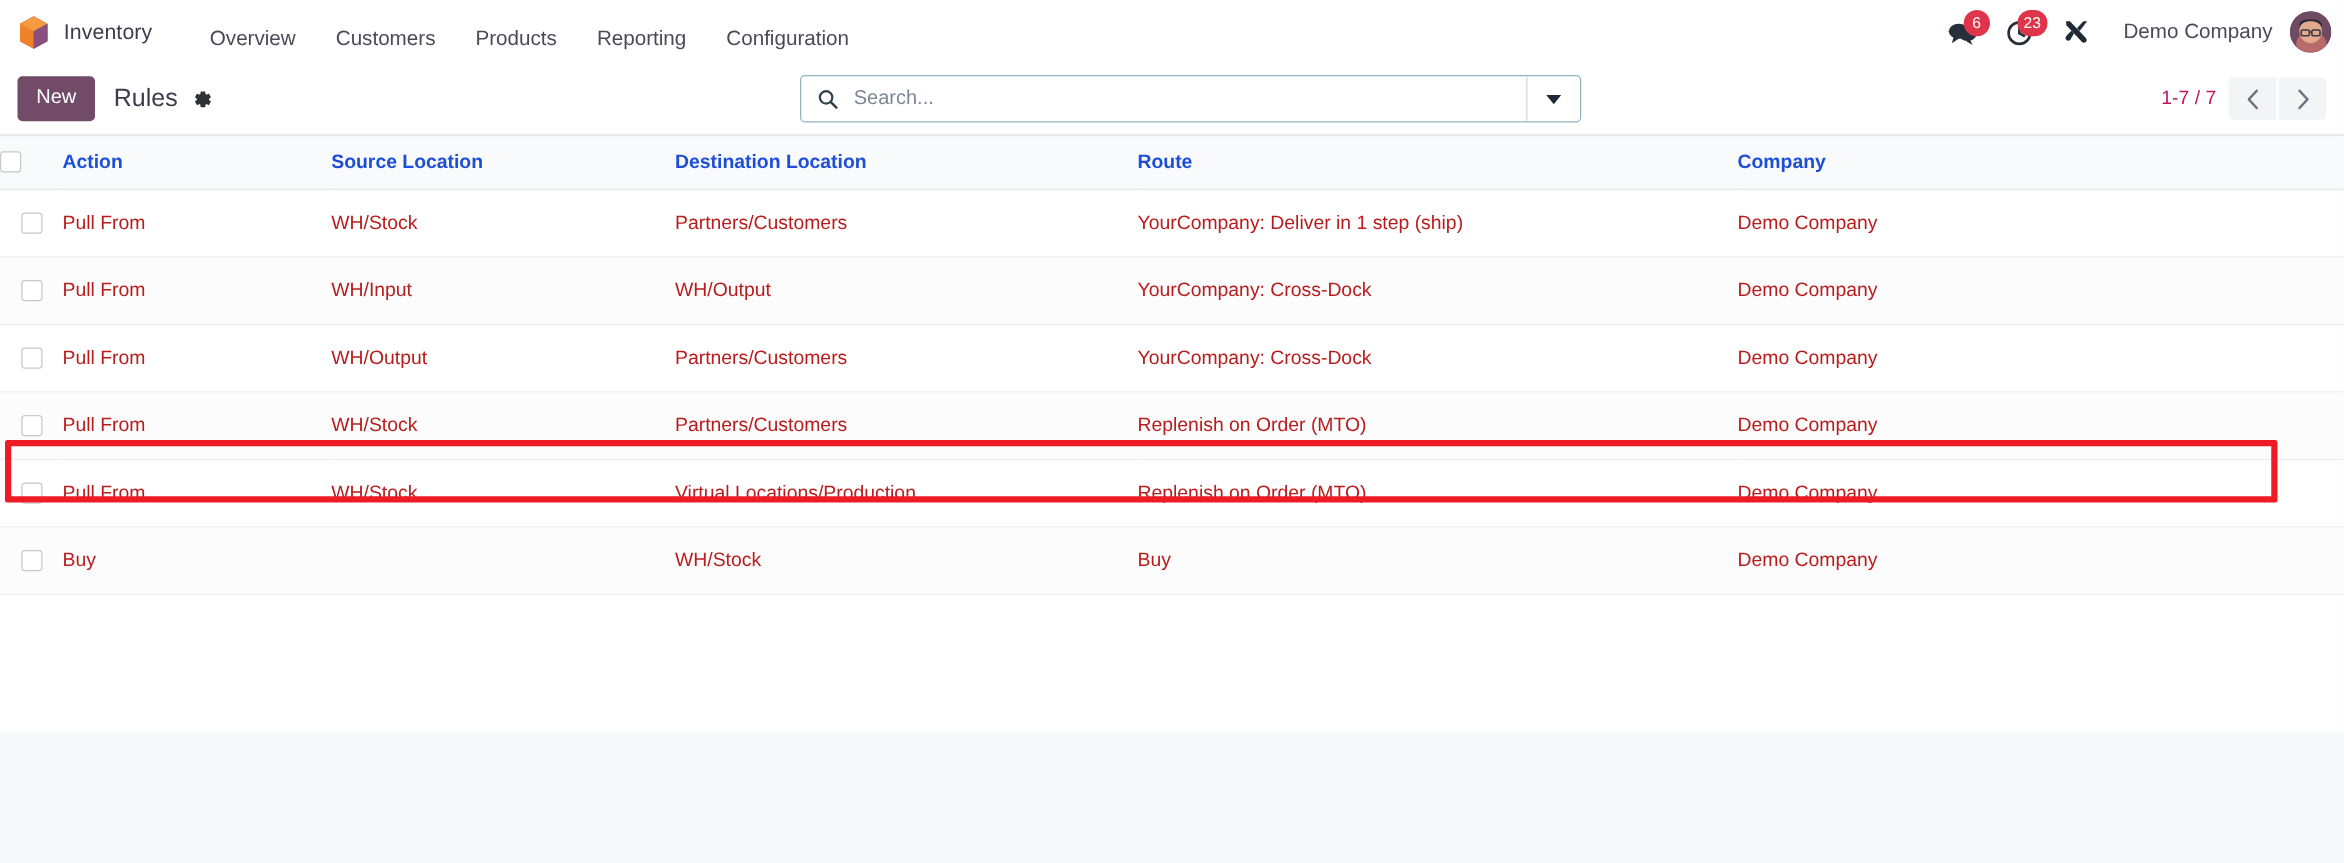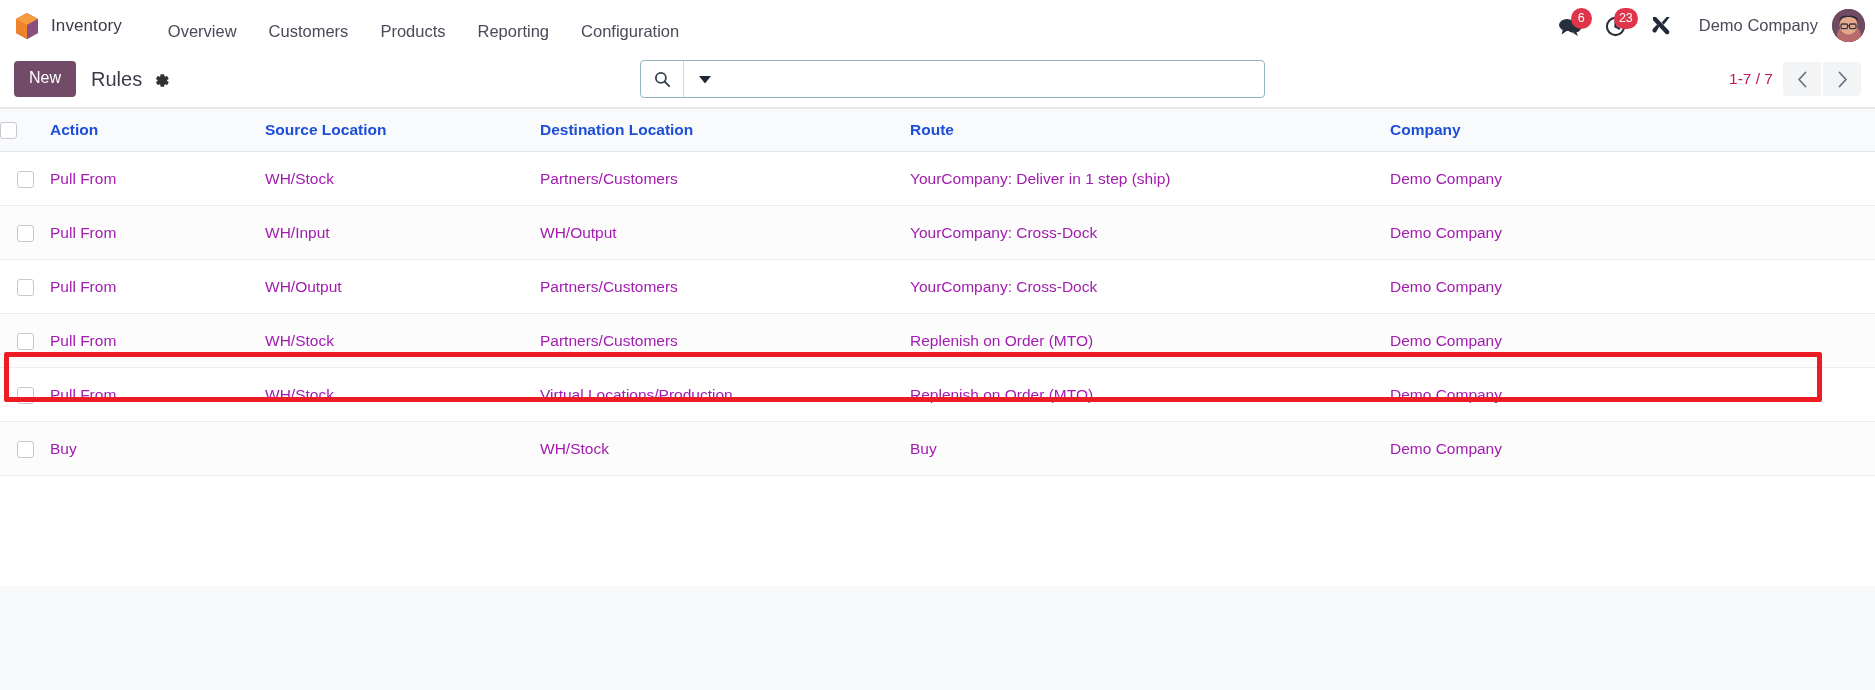--- a/index.html
+++ b/index.html
@@ -106,21 +106,21 @@
     border: none;
     border-radius: 4px;
     font-size: 16px;
     padding: 8px 15px 9px;
     cursor: pointer;
     font-family: "Liberation Sans", sans-serif;
     line-height: 1.15;
   }
   .breadcrumb {
     display: flex;
-    align-items: flex-end;
+    align-items: center;
     gap: 9px;
     margin-left: 15px;
   }
   .breadcrumb-title {
     font-size: 20px;
     color: #3c3c4a;
   }
   .gear-btn {
     width: 20px; height: 20px;
     display: flex; align-items: center; justify-content: center;
@@ -212,21 +212,21 @@
     font-weight: 700;
     color: #1d4ed8;
     padding: 12px 0 12px 0;
     height: 40px;
     border-bottom: 1px solid #e5e7eb;
     border-top: 1px solid #e5e7eb;
     white-space: nowrap;
   }
   table.rules td {
     font-size: 15.5px;
-    color: #a21caf;
+    color: #b91c1c;
     padding: 0;
     height: 54px;
     border-bottom: 1px solid #ededf0;
     white-space: nowrap;
     vertical-align: middle;
   }
   tbody tr:nth-child(even) { background: #fcfcfd; }
 
   .col-cb   { width: 50px; }
   .col-act  { width: 215px; }
@@ -349,20 +349,21 @@
   </div>
 
   <div class="searchbar-wrap">
     <div class="searchbar">
       <span class="search-icon-box">
         <svg width="17" height="17" viewBox="0 0 18 18">
           <circle cx="7.3" cy="7.3" r="5.3" fill="none" stroke="#30414c" stroke-width="1.9"></circle>
           <line x1="11.3" y1="11.3" x2="16" y2="16" stroke="#30414c" stroke-width="2.1" stroke-linecap="round"></line>
         </svg>
       </span>
+      <input class="search-input" type="text" placeholder="Search..." style="">
       <span class="search-toggle">
         <svg width="12" height="9" viewBox="0 0 12 9">
           <polygon points="0,1 12,1 6,8.4" fill="#1f2937"></polygon>
         </svg>
       </span>
     </div>
   </div>
 
   <div class="pager">
     <span class="pager-label">1-7 / 7</span>

